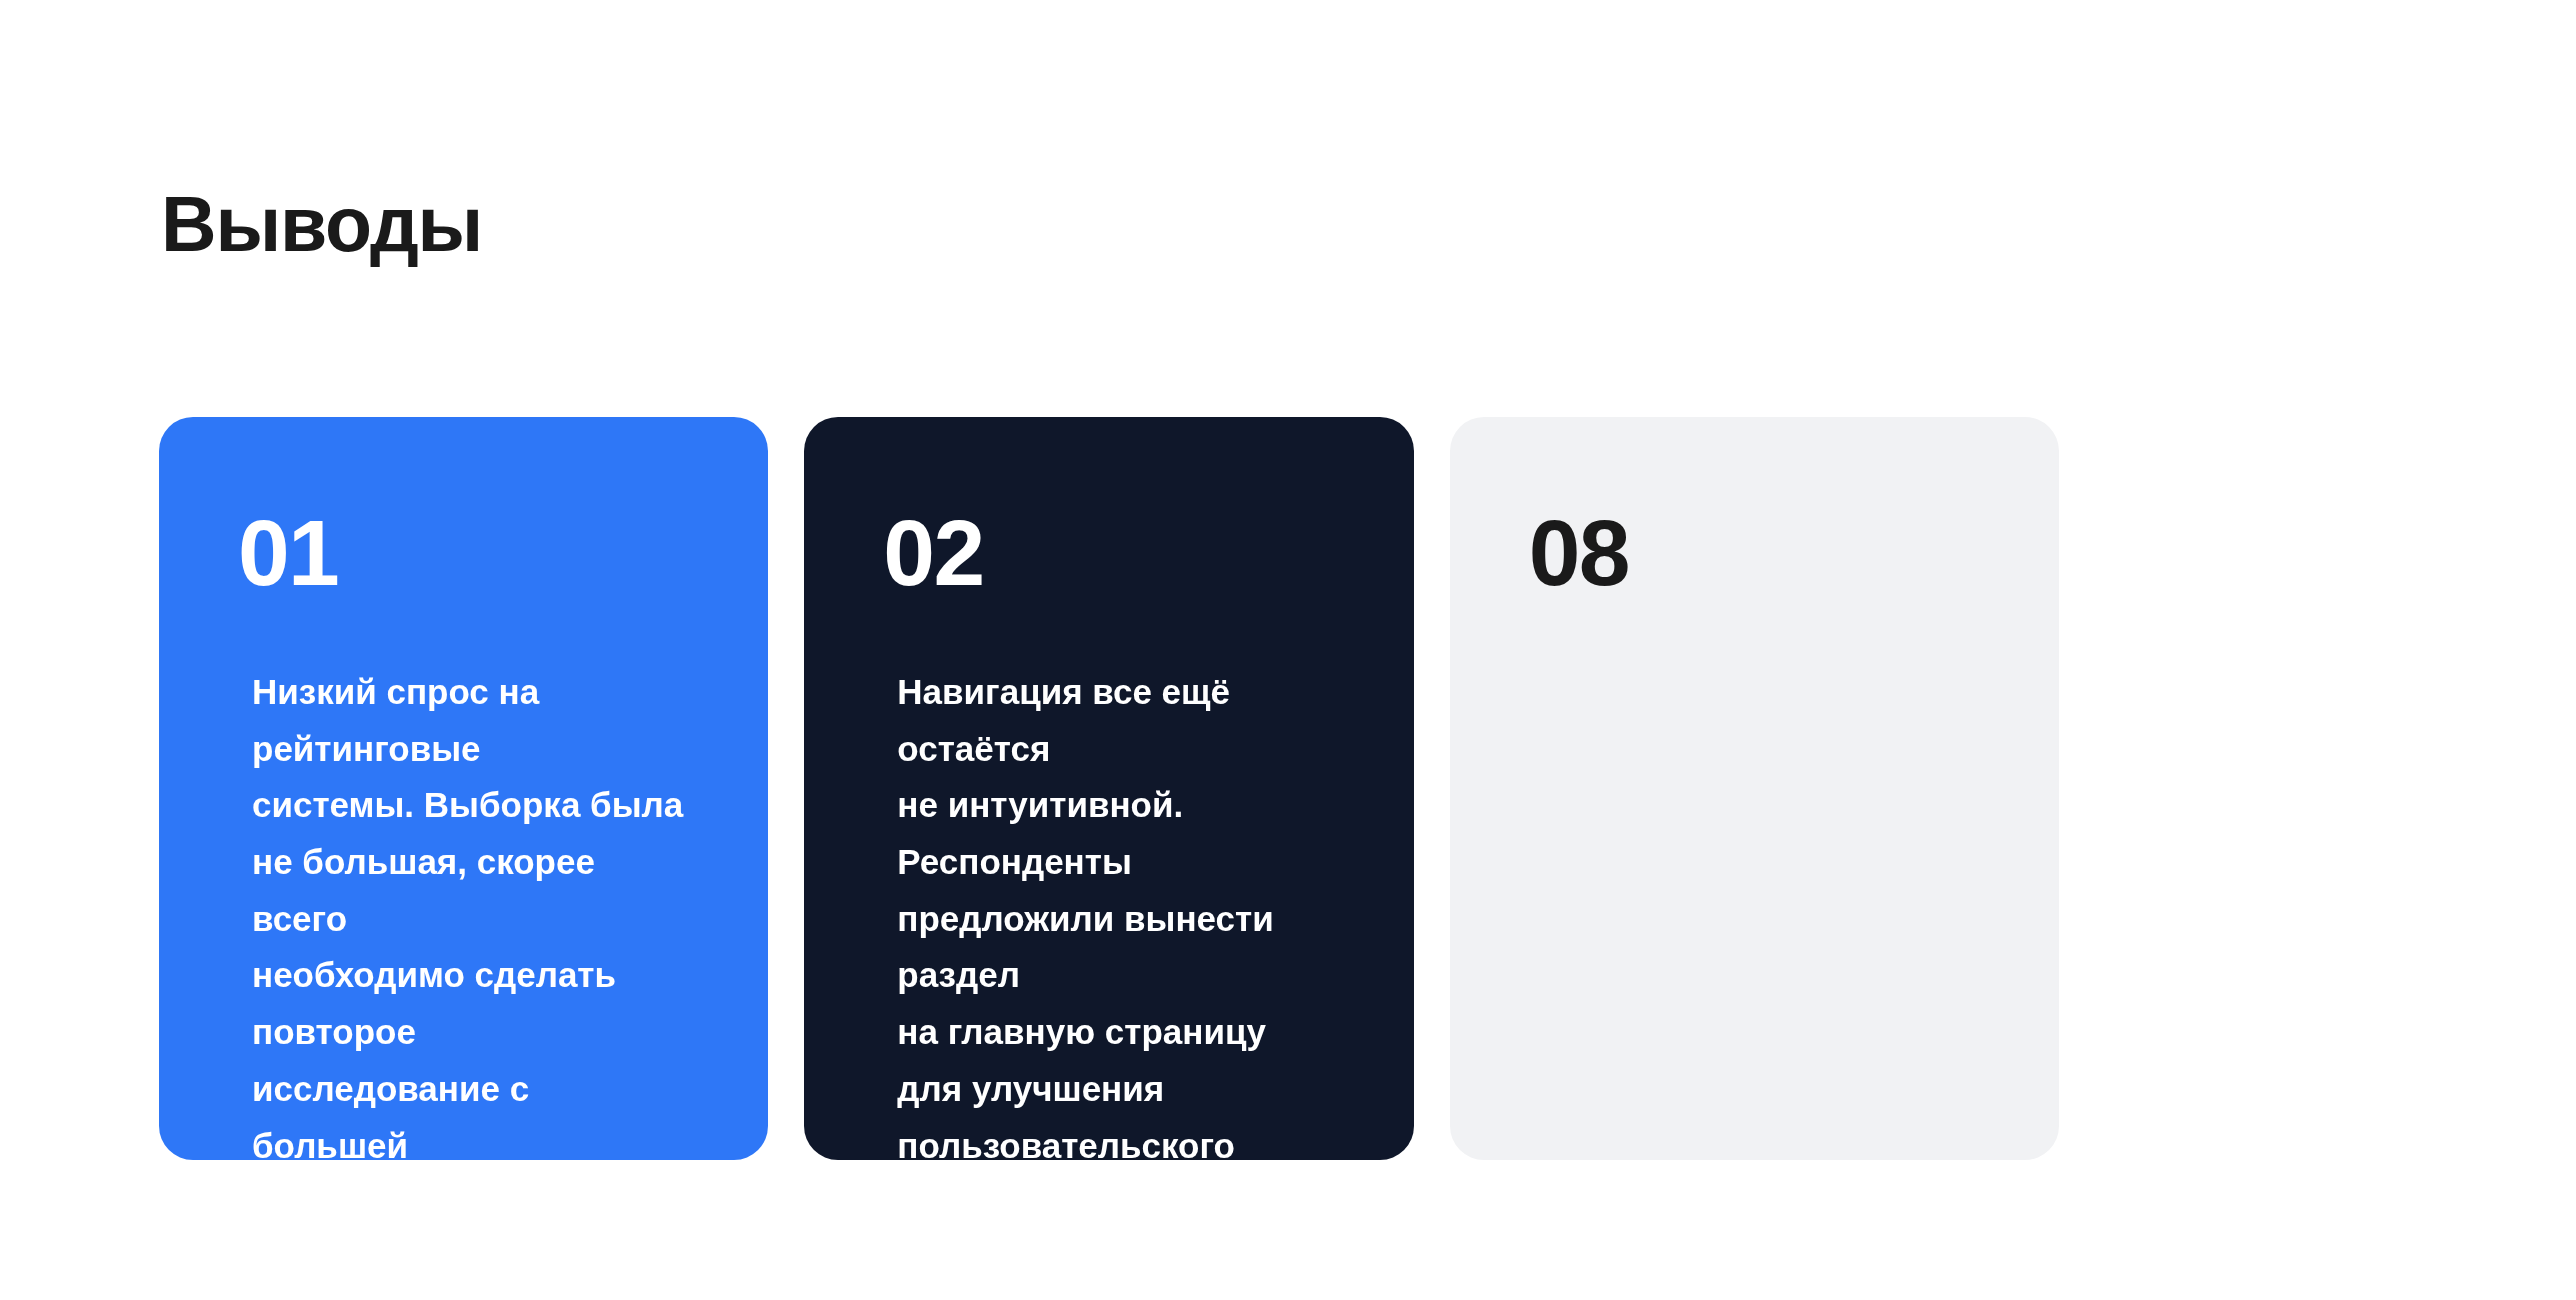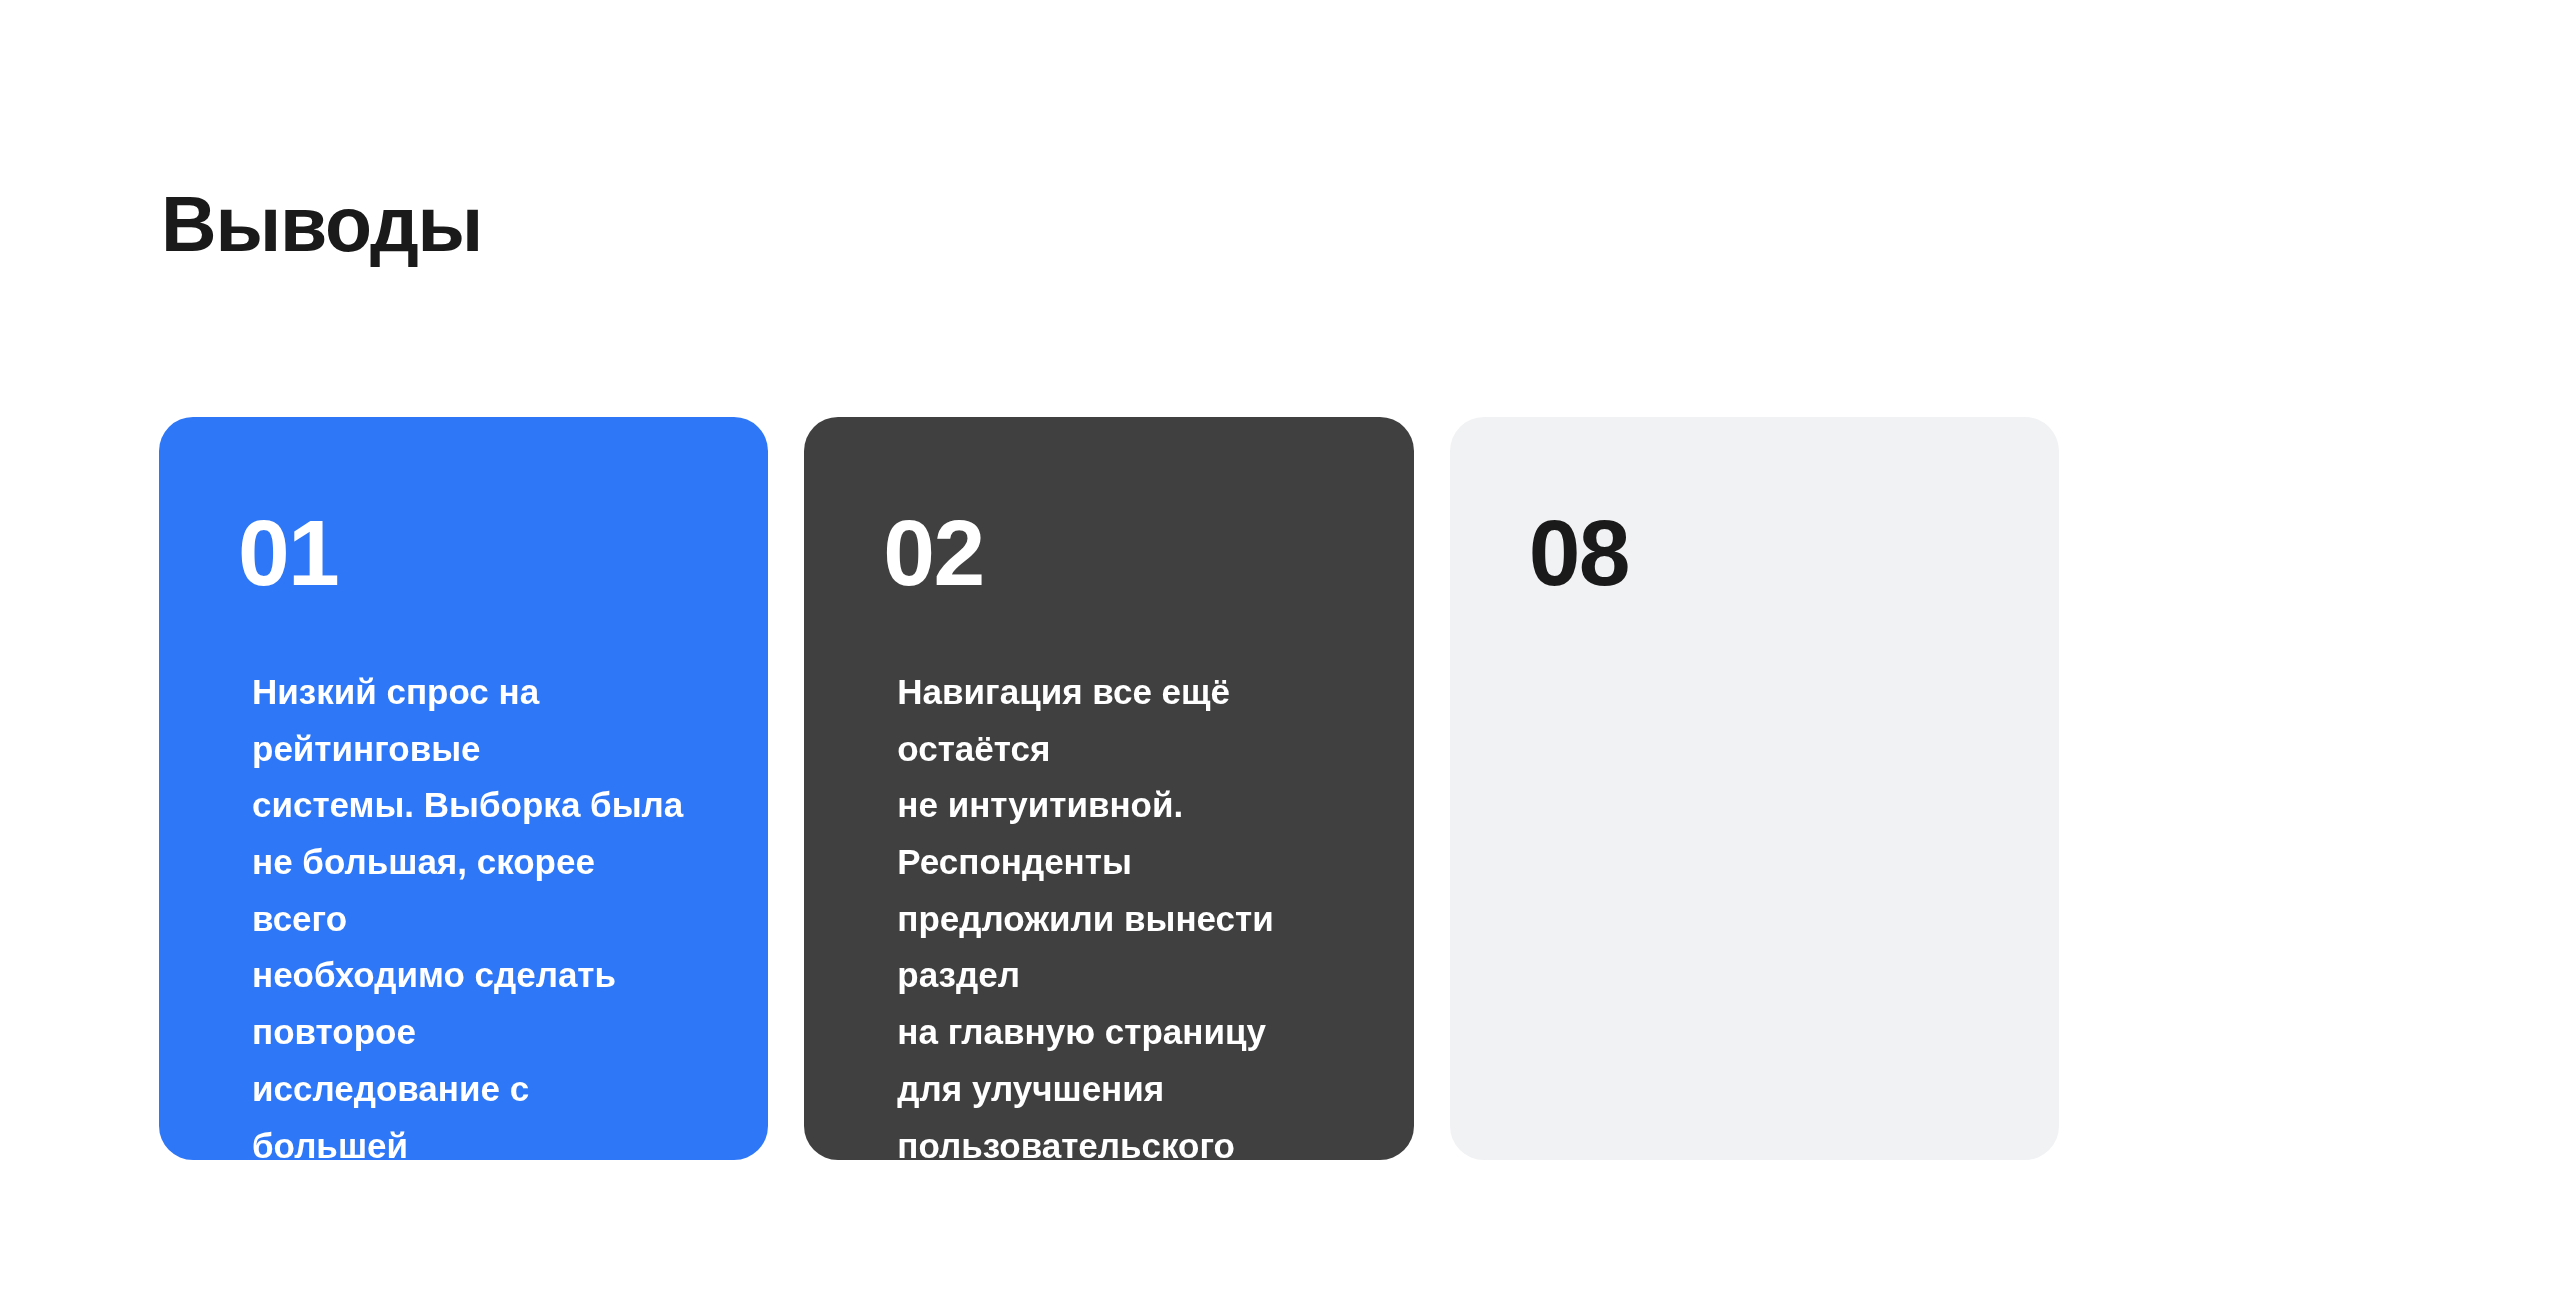--- a/index.html
+++ b/index.html
@@ -47,21 +47,21 @@
   .card {
     position:relative;
     flex:1 1 0;
     border-radius:34px;
     display:flex;
     flex-direction:column;
     padding:74px 63px 48px 63px;
   }
 
   .card--blue  { background:#2e77f7; }
-  .card--black { background:#404040;justify-content:space-between; }
+  .card--black { background:#0f172a;justify-content:space-between; }
   .card--gray  { background:#f1f2f4; }
 
   .card-number {
     font-size:93px;
     font-weight:700;
     line-height:1;
     letter-spacing:-1.6px;
     margin-bottom:0;
   }
   .card--blue  .card-number,

